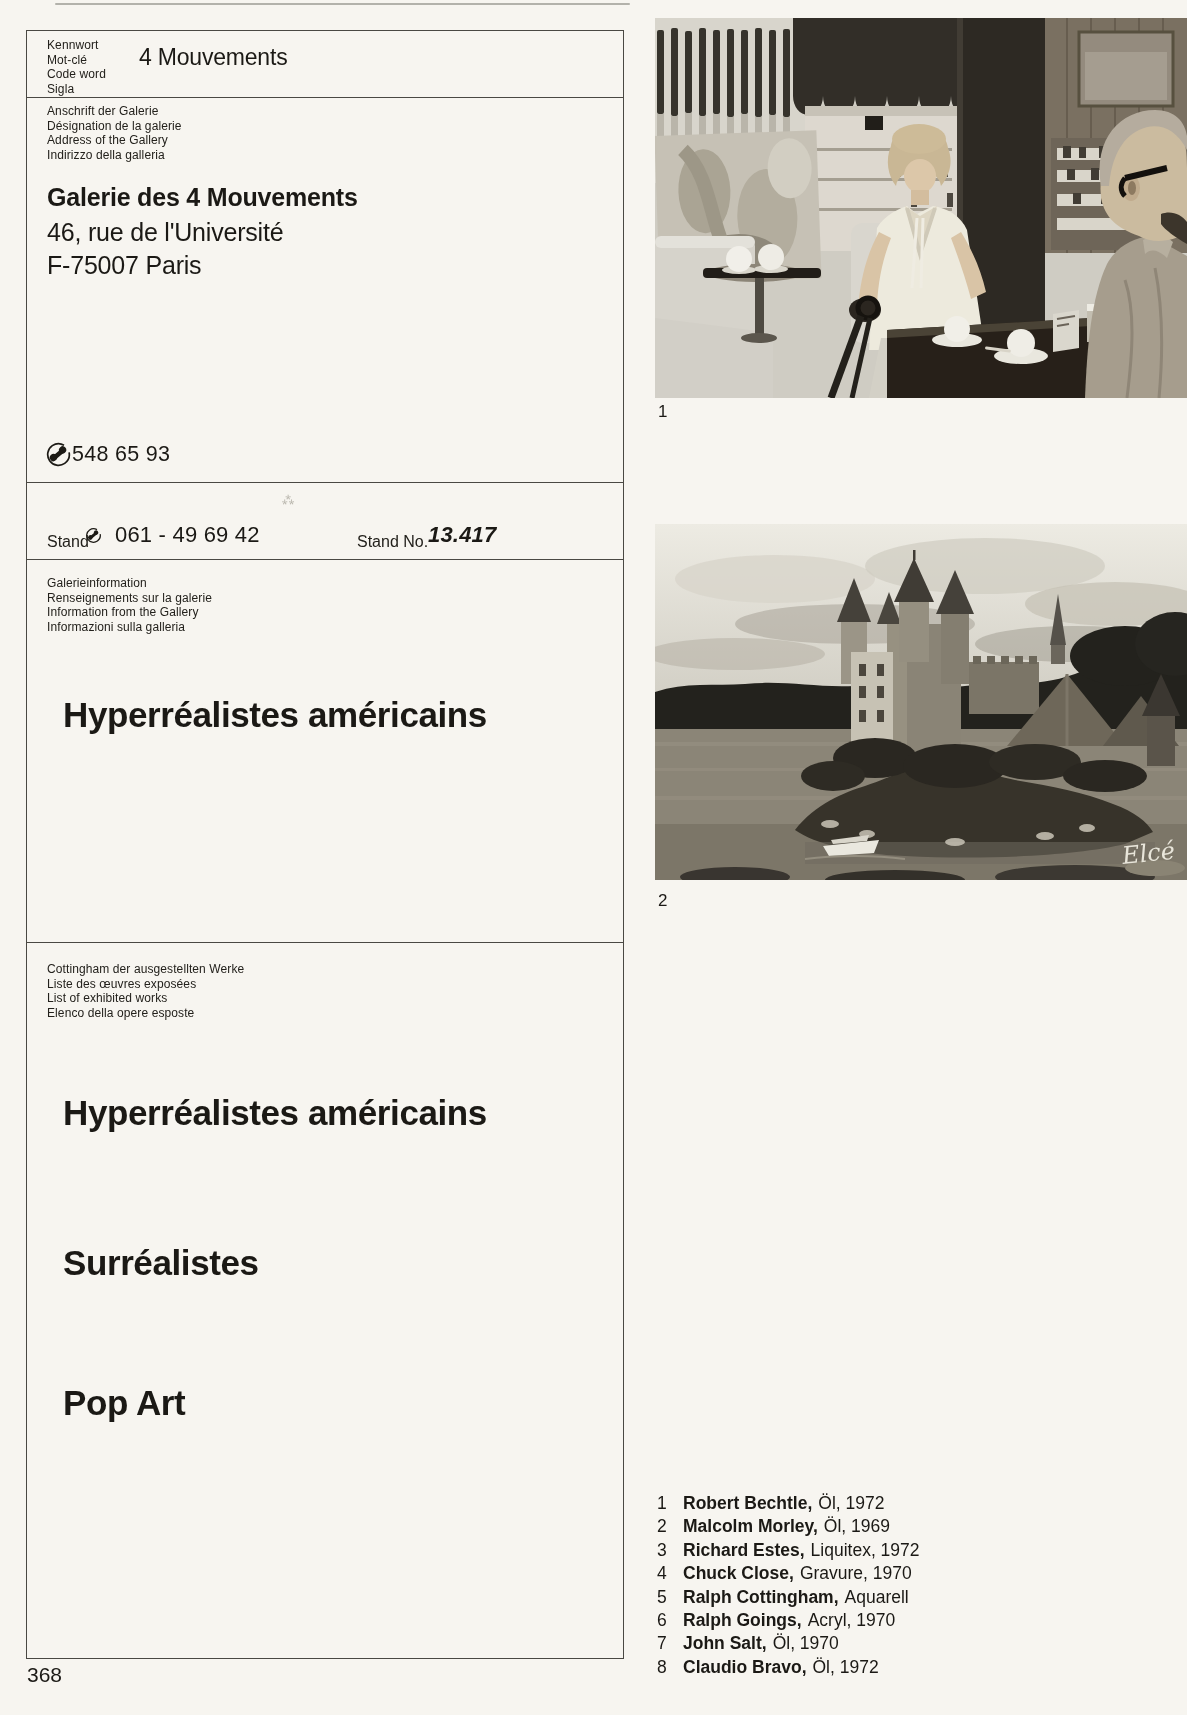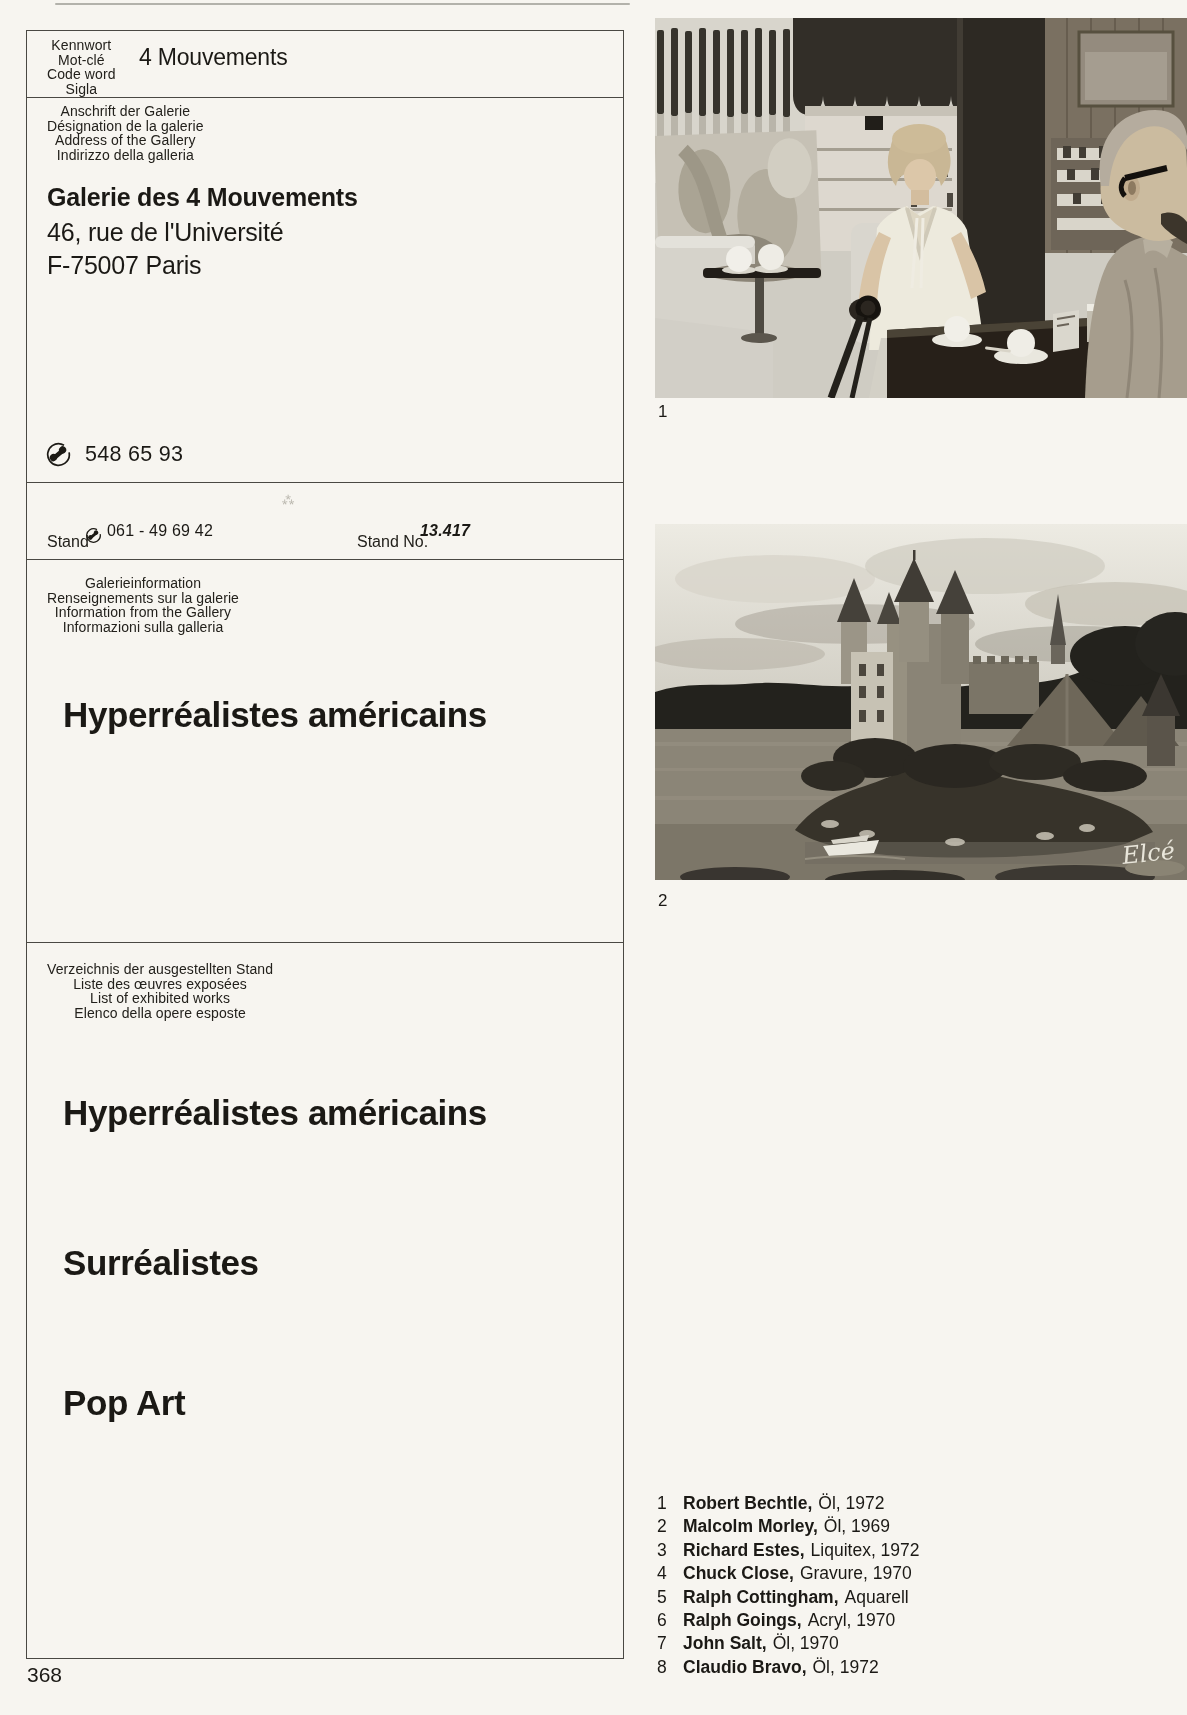--- a/index.html
+++ b/index.html
@@ -9,28 +9,28 @@
     font-family:"Liberation Sans", sans-serif;
     -webkit-font-smoothing:antialiased;
   }
   .abs{position:absolute;}
   
   .info-box{
     position:absolute;left:26px;top:30px;width:596px;height:1627px;
     border:1.5px solid #4a4843;background:transparent;
   }
   .divider{position:absolute;left:-1px;width:598px;height:0;border-top:1.5px solid #4a4843;}
-  .small-labels{position:absolute;font-size:14px;line-height:14.6px;letter-spacing:.1px;color:#23211c;text-align:center;}
+  .small-labels{position:absolute;font-size:12px;line-height:14.6px;letter-spacing:.1px;color:#23211c;}
   .keyword-value{position:absolute;font-size:23px;font-weight:normal;letter-spacing:-0.2px;}
   .gallery-name{position:absolute;font-size:25px;font-weight:bold;letter-spacing:-0.2px;}
   .addr-line{position:absolute;font-size:25px;letter-spacing:-0.2px;}
-  .phone-row{position:absolute;display:flex;align-items:center;gap:13px;}
+  .phone-row{position:absolute;display:flex;align-items:center;}
   .phone-text{font-size:21.5px;letter-spacing:.3px;}
   .stand-small{position:absolute;font-size:16px;color:#23211c;}
-  .stand-big{position:absolute;font-size:16px;letter-spacing:.2px;}
+  .stand-big{position:absolute;font-size:22px;letter-spacing:.2px;margin-left:8px;}
   .bold{font-weight:bold;font-style:italic;}
   .big-head{position:absolute;font-size:35px;font-weight:bold;letter-spacing:-0.4px;margin-left:16px;}
   
   .photo{position:absolute;left:655px;width:532px;overflow:hidden;background:#cfccc3;}
   .photo svg{display:block;width:100%;height:100%;}
   .fig-label{position:absolute;font-size:17px;color:#1b1915;}
   .works-list{position:absolute;left:657px;top:1492px;width:520px;font-size:17.5px;line-height:23.4px;}
   .work-row{display:flex;align-items:baseline;white-space:nowrap;}
   .wno{display:inline-block;width:26px;flex:0 0 26px;}
   .wartist{font-weight:bold;margin-right:6px;}
@@ -99,21 +99,21 @@
 
   <div class="small-labels" style="left:20px;top:545px">
     <div>Galerieinformation</div>
     <div>Renseignements sur la galerie</div>
     <div>Information from the Gallery</div>
     <div>Informazioni sulla galleria</div>
   </div>
   <div class="big-head" style="left:20px;top:664px">Hyperréalistes américains</div>
 
   <div class="small-labels" style="left:20px;top:931px">
-    <div>Verzeichnis der ausgestellten Stand</div>
+    <div>Cottingham der ausgestellten Werke</div>
     <div>Liste des œuvres exposées</div>
     <div>List of exhibited works</div>
     <div>Elenco della opere esposte</div>
   </div>
   <div class="big-head" style="left:20px;top:1062px">Hyperréalistes américains</div>
   <div class="big-head" style="left:20px;top:1212px">Surréalistes</div>
   <div class="big-head" style="left:20px;top:1352px">Pop Art</div>
 
   <span class="smudge" style="left:255px;top:460px">⁂</span>
 </div>

